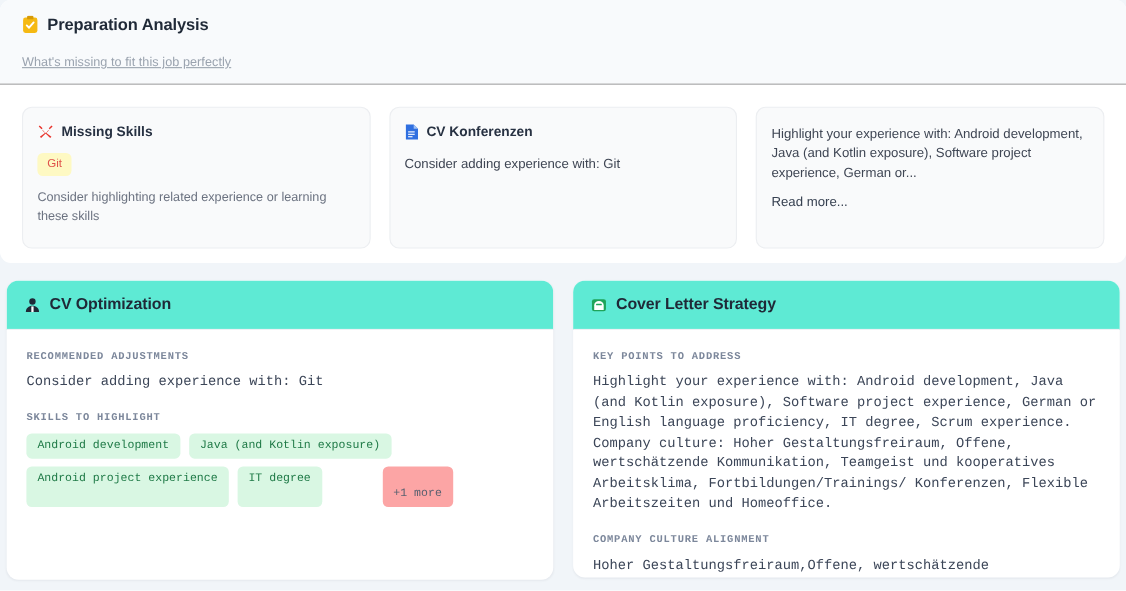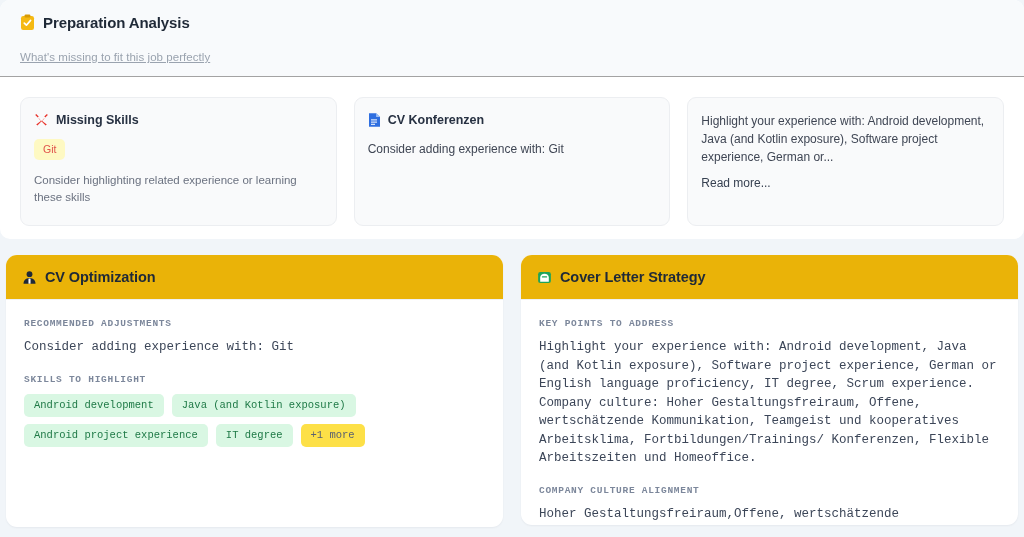--- a/index.html
+++ b/index.html
@@ -133,21 +133,21 @@
     background: #ffffff;
     border-radius: 11px;
     overflow: hidden;
     box-shadow: 0 1px 2px rgba(15,23,42,0.05);
   }
 
   .panel-left { height: 272px; }
   .panel-right { height: 270px; }
 
   .panel-head {
-    background: #eab308;
+    background: #5eead4;
     border-bottom: 1px solid #eef1f5;
     padding: 14px 16px 14px 16px;
     display: flex;
     align-items: center;
     gap: 8px;
   }
 
   .panel-title {
     font-size: 14.5px;
     font-weight: bold;
@@ -184,26 +184,27 @@
   .badge-green {
     background: #d9f7e3;
     color: #1f7a47;
     font-size: 10.5px;
     padding: 5px 10px 6px 10px;
     border-radius: 5px;
     white-space: nowrap;
   }
 
   .badge-gray {
-    background: #fde047;
+    background: #fca5a5;
     color: #5a6170;
     font-size: 10.5px;
-    padding: 5px 10px 6px 10px;
+    padding: 19px 10px 6px 10px;
     border-radius: 5px;
     white-space: nowrap;
+    margin-left: 47px;
   }
 
   .para { margin-bottom: 0; }
 
   .icon { display: inline-flex; align-items: center; justify-content: center; flex: none; }
 </style>
 </head>
 <body>
 
 <div class="page">

